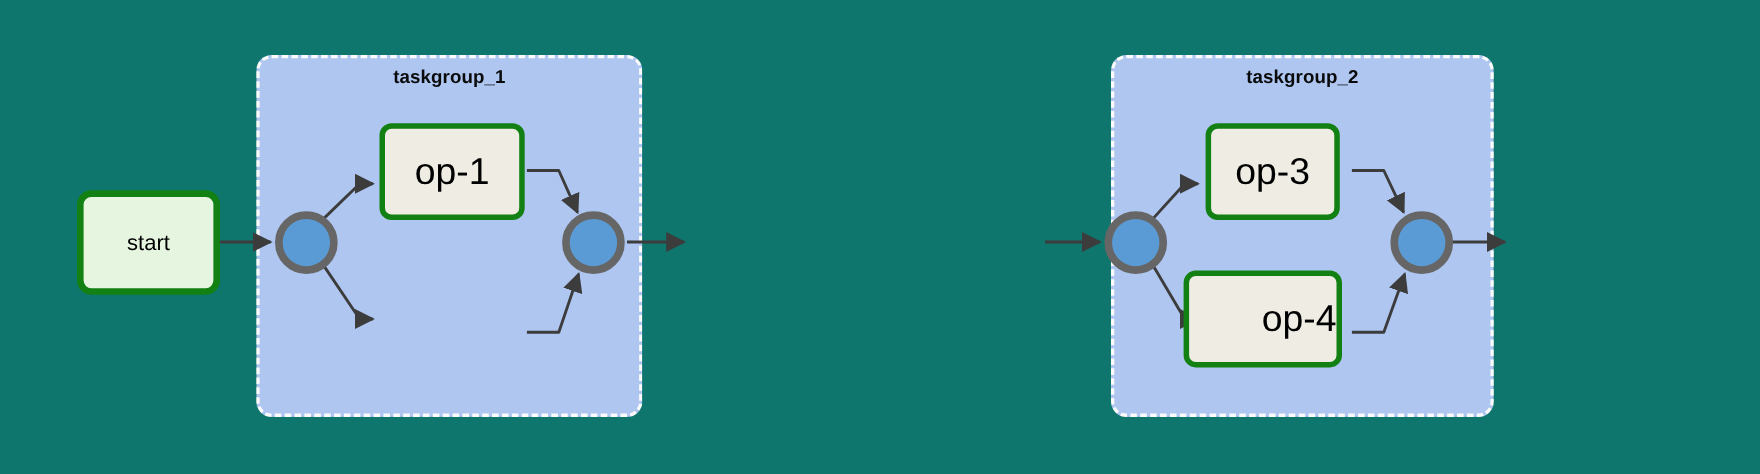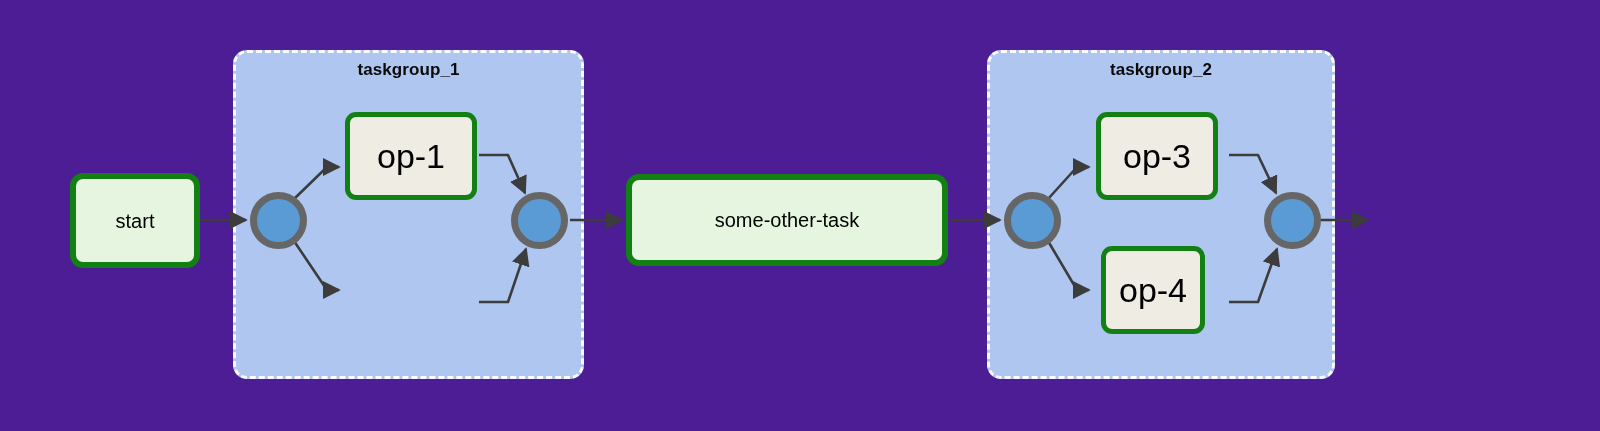--- a/index.html
+++ b/index.html
@@ -4,21 +4,21 @@
 <style>
   html, body {
     margin: 0;
     padding: 0;
     background: #f0f0f0;
   }
   #canvas {
     position: relative;
     width: 1600px;
     height: 431px;
-    background: #4c1d95;
+    background: #0f766e;
     overflow: hidden;
     font-family: "Liberation Sans", "DejaVu Sans", sans-serif;
   }
   #edges {
     position: absolute;
     left: 0;
     top: 0;
     width: 1600px;
     height: 431px;
     pointer-events: none;
@@ -83,21 +83,21 @@
 </style>
 </head>
 <body>
 
 <div id="canvas">
 
   <div class="taskgroup" style="left:233px; top:50px; width:351px; height:329px;">
     <div class="taskgroup-label">taskgroup_1</div>
   </div>
 
-  <div class="taskgroup" style="left:987px; top:50px; width:348px; height:329px;">
+  <div class="taskgroup" style="left:1010px; top:50px; width:348px; height:329px;">
     <div class="taskgroup-label">taskgroup_2</div>
   </div>
 
   <svg id="edges" viewBox="0 0 1600 431" width="1600" height="431">
     <defs>
       <marker id="arrow" viewBox="0 0 10 10" refX="9" refY="5" markerWidth="7" markerHeight="7" orient="auto-start-reverse">
         <path d="M 0 0 L 10 5 L 0 10 z" fill="#3c3c3c"></path>
       </marker>
     </defs>
     <g fill="none" stroke="#3c3c3c" stroke-width="2.6" stroke-linejoin="round" stroke-linecap="butt" marker-end="url(#arrow)">
@@ -135,26 +135,23 @@
 
   <div class="node task" style="left:70px; top:173px; width:130px; height:95px;">
     <span>start</span>
   </div>
 
   <div class="node op" style="left:345px; top:112px; width:132px; height:88px;">
     <span>op-1</span>
   </div>
 
 
-  <div class="node task" style="left:626px; top:174px; width:322px; height:92px;">
-    <span>some-other-task</span>
-  </div>
 
   <div class="node op" style="left:1096px; top:112px; width:122px; height:88px;">
     <span>op-3</span>
   </div>
 
-  <div class="node op" style="left:1101px; top:246px; width:104px; height:88px;">
+  <div class="node op" style="left:1076px; top:246px; width:144px; height:88px;justify-content:flex-end;">
     <span>op-4</span>
   </div>
 
 
 </div>
 
 </body></html>

